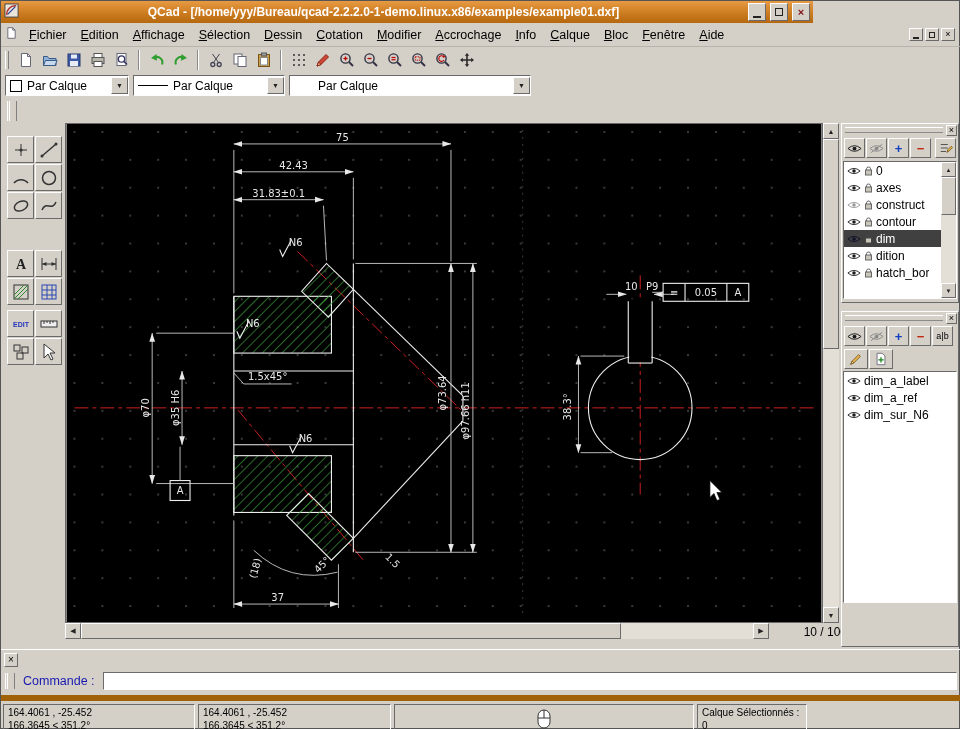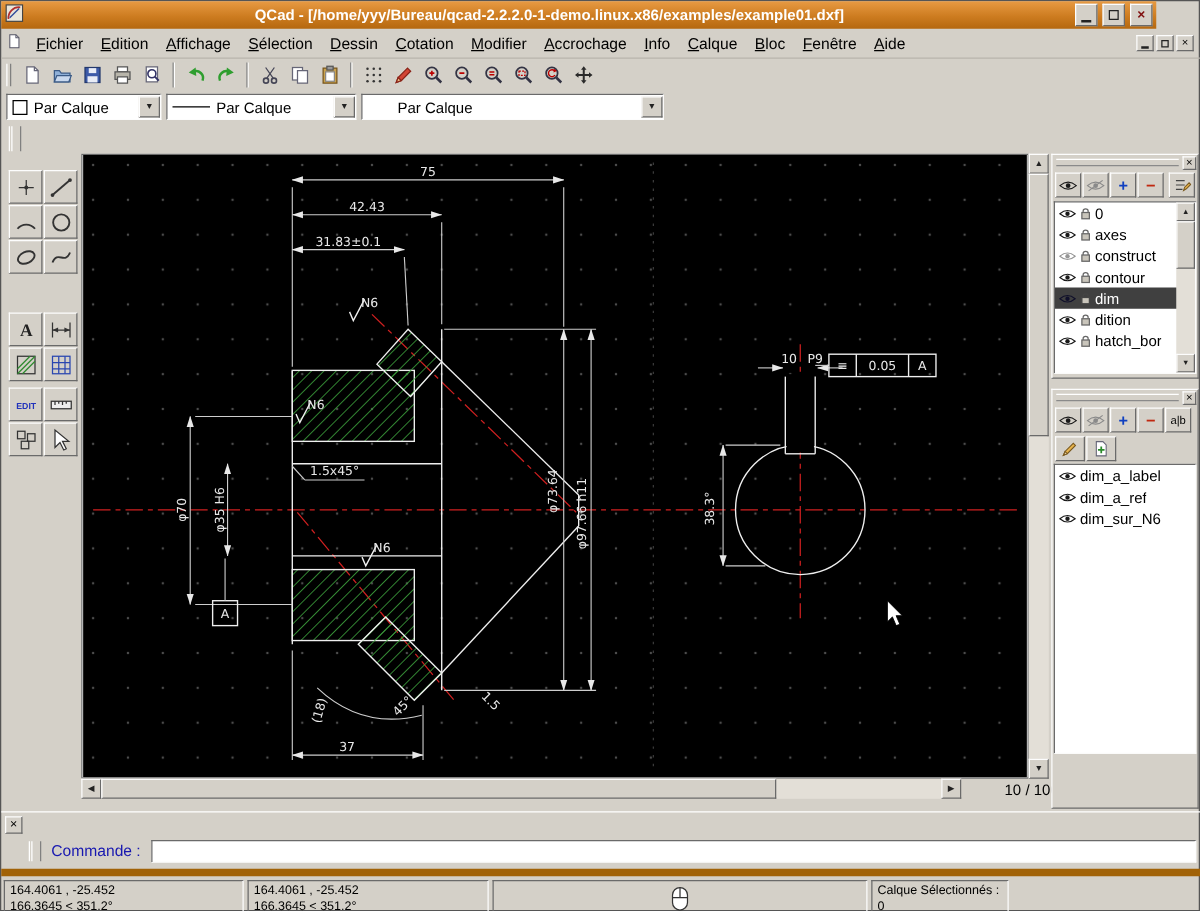--- a/index.html
+++ b/index.html
@@ -3,21 +3,21 @@
 <meta charset="utf-8">
 <style>
   *{margin:0;padding:0;box-sizing:border-box}
   html,body{width:960px;height:729px;overflow:hidden}
   body{font-family:"Liberation Sans",sans-serif;background:#d4d0c8;color:#000;font-size:12px}
   #app{position:relative;width:960px;height:729px;background:#d4d0c8;border:1px solid #555}
   .abs{position:absolute}
   .raised{border:1px solid;border-color:#fdfdfd #6a6a6a #6a6a6a #fdfdfd;background:#d4d0c8}
   .sunken{border:1px solid;border-color:#6a6a6a #fdfdfd #fdfdfd #6a6a6a}
   
-  .titlebar{left:0;top:0;width:924px;height:22px;background:linear-gradient(to bottom,#e79a43,#cd7c20 55%,#b5680f);display:flex;align-items:center;padding:0 3px;gap:4px}
+  .titlebar{left:0;top:0;width:812px;height:22px;background:linear-gradient(to bottom,#e79a43,#cd7c20 55%,#b5680f);display:flex;align-items:center;padding:0 3px;gap:4px}
   .title-text{flex:1;text-align:center;color:#fff;font-weight:bold;font-size:12px;white-space:nowrap;overflow:hidden}
   .tbtn{width:18px;height:18px;display:flex;align-items:center;justify-content:center;font-size:11px;line-height:1;color:#222}
   .glyph-min{width:8px;height:2px;background:#222;margin-top:9px}
   .glyph-max{width:8px;height:8px;border:1.5px solid #222}
   
   .menubar{left:0;top:22px;width:960px;height:24px;display:flex;align-items:center;padding:0 4px;border-bottom:1px solid #b8b4ac;gap:0}
   .menu-item{padding:3px 7px;white-space:nowrap;font-size:12.5px}
   .mdi-buttons{margin-left:auto;display:flex;gap:2px;padding-right:2px}
   .mbtn{width:14px;height:13px;display:flex;align-items:center;justify-content:center;font-size:9px;line-height:1}
   .mglyph-min{width:6px;height:2px;background:#222;margin-top:6px}
@@ -62,21 +62,21 @@
   .lrow.sel{background:#404040;color:#fff}
   .mini-eye,.mini-lock{display:flex;align-items:center}
   .lname{overflow:hidden}
   .list-scrollbar{position:absolute;right:0;top:0;width:15px;height:100%;background:#e3dfd7}
   .ls-thumb{position:absolute;left:0;top:15px;width:15px;height:38px}
   .ls-btn{width:15px;height:15px;display:flex;align-items:center;justify-content:center;font-size:6px;color:#222}
   .ls-btn.bottom{position:absolute;bottom:0}
   
   .log-row{left:0;top:648px;width:960px;height:20px;display:flex;align-items:center;gap:6px;padding-left:3px;border-top:1px solid #fff;font-size:12.5px}
   .log-close{width:14px;height:14px;display:flex;align-items:center;justify-content:center;font-size:10px;line-height:1}
-  .cmd-row{left:0;top:668px;width:960px;height:24px;display:flex;align-items:center;gap:8px;padding-left:22px}
+  .cmd-row{left:0;top:668px;width:960px;height:24px;display:flex;align-items:center;gap:8px;padding-left:4px}
   .cmd-label{color:#1818b0;font-size:12.5px;white-space:nowrap}
   .cmd-input{flex:1;margin-right:4px;height:18px;background:#fff;border:1px solid;border-color:#6a6a6a #fdfdfd #fdfdfd #6a6a6a;font-family:"Liberation Sans",sans-serif;font-size:12px;padding:0 3px;outline:none}
   
   .statusbar{left:0;top:694px;width:960px;height:42px;border-top:6px solid #a16207}
   .sb-panel{position:absolute;top:3px;height:29px;font-size:10px;line-height:13px;padding:1px 4px;white-space:nowrap;overflow:hidden}
   
   .dimtext{fill:#e8e8e8;font-size:10px;font-family:"DejaVu Sans",sans-serif}
   u{text-decoration:underline}
 </style>
 </head>

